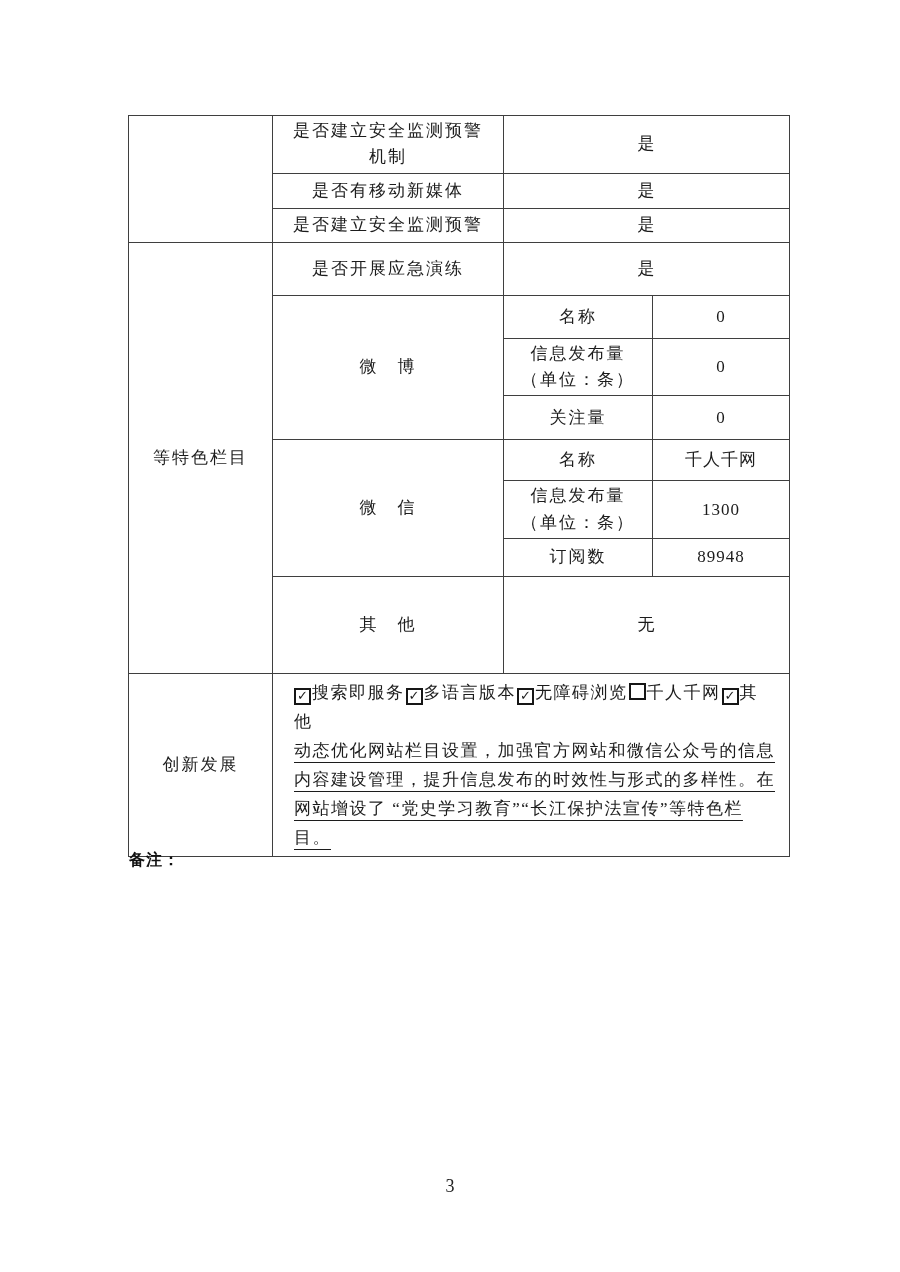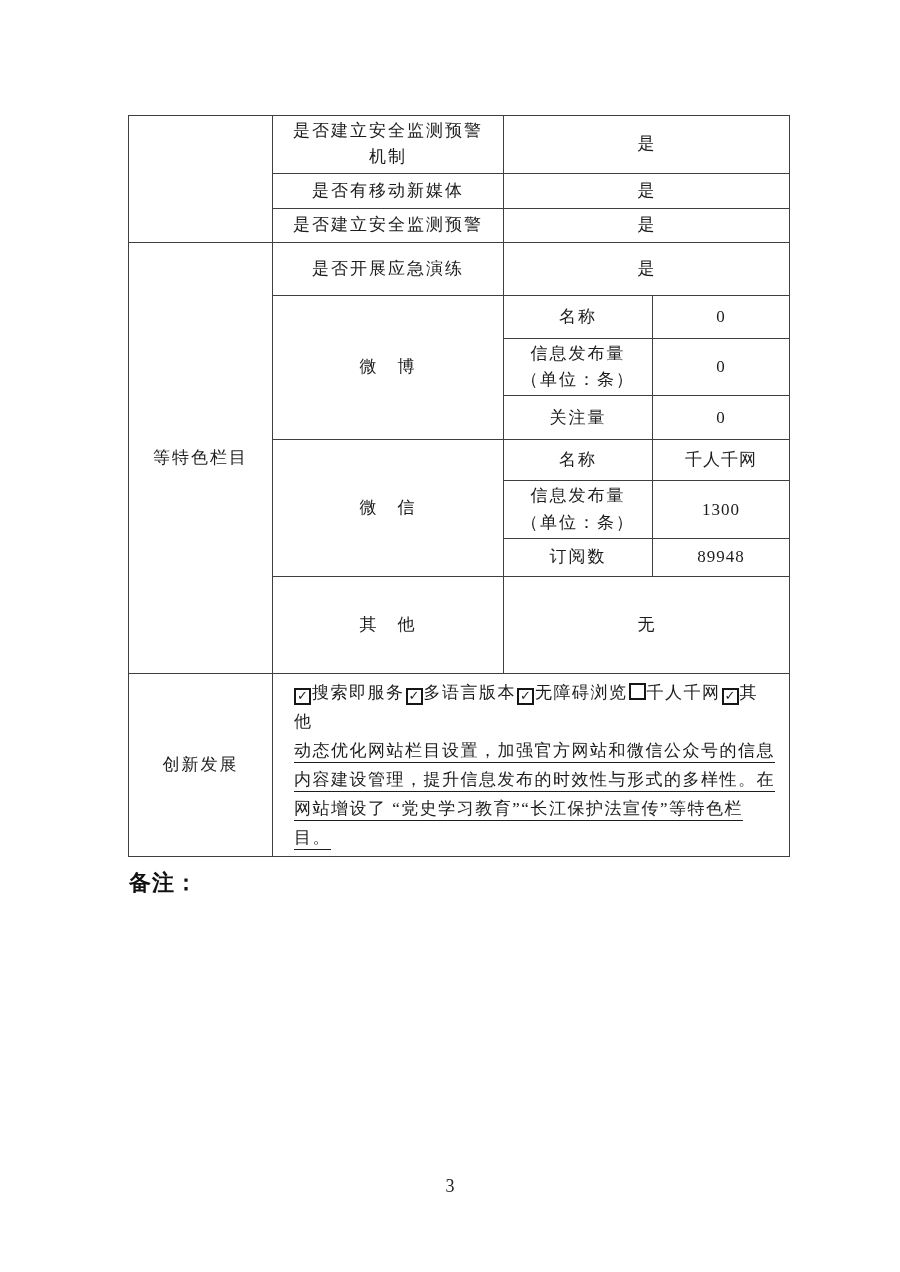--- a/index.html
+++ b/index.html
@@ -55,24 +55,23 @@
   }
   .uline{
     text-decoration:underline;
     text-underline-offset:6px;
     text-decoration-thickness:1px;
   }
   .notes-label{
     position:absolute;left:129px;top:850px;
     font-family:Liberation Mono, monospace;
     font-weight:bold;
-    font-size:22px;
+    font-size:16px;
     letter-spacing:1px;
     color:#111;
-    margin-top:18px;
   }
   .page-number{
     position:absolute;left:0;top:1176px;
     width:100%;
     text-align:center;
     font-size:18px;
     color:#222;
   }
 </style>
 </head>

